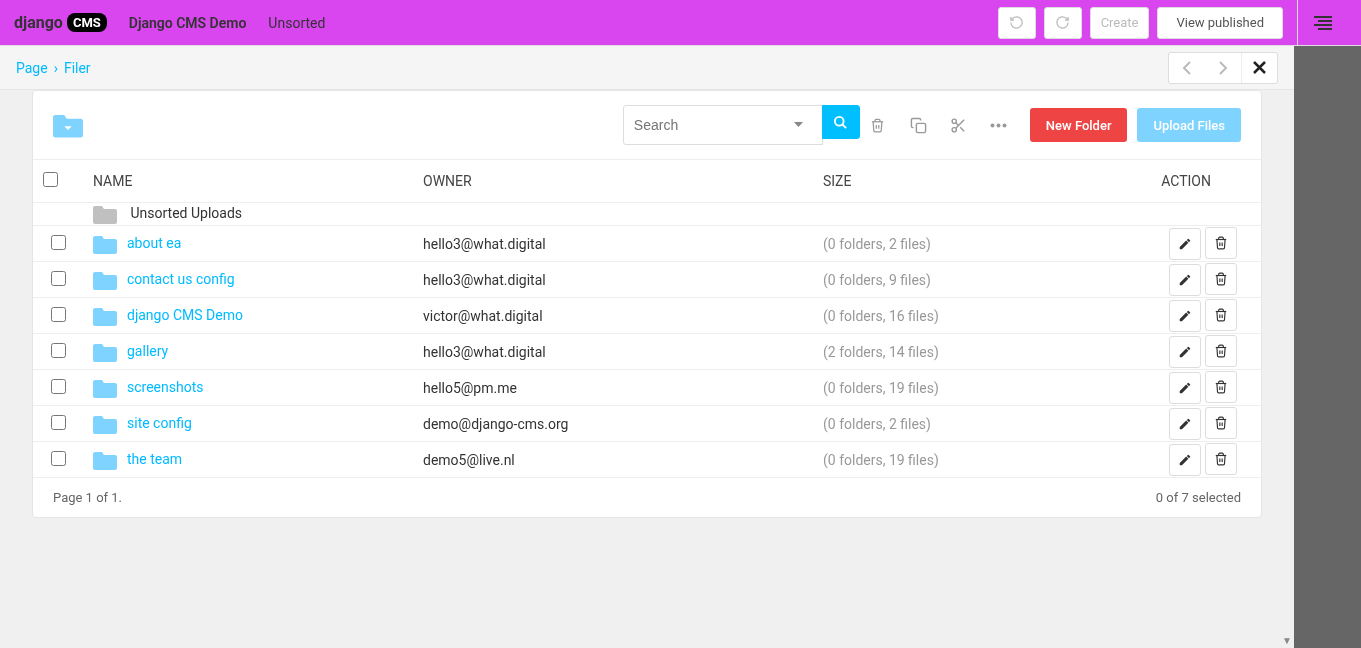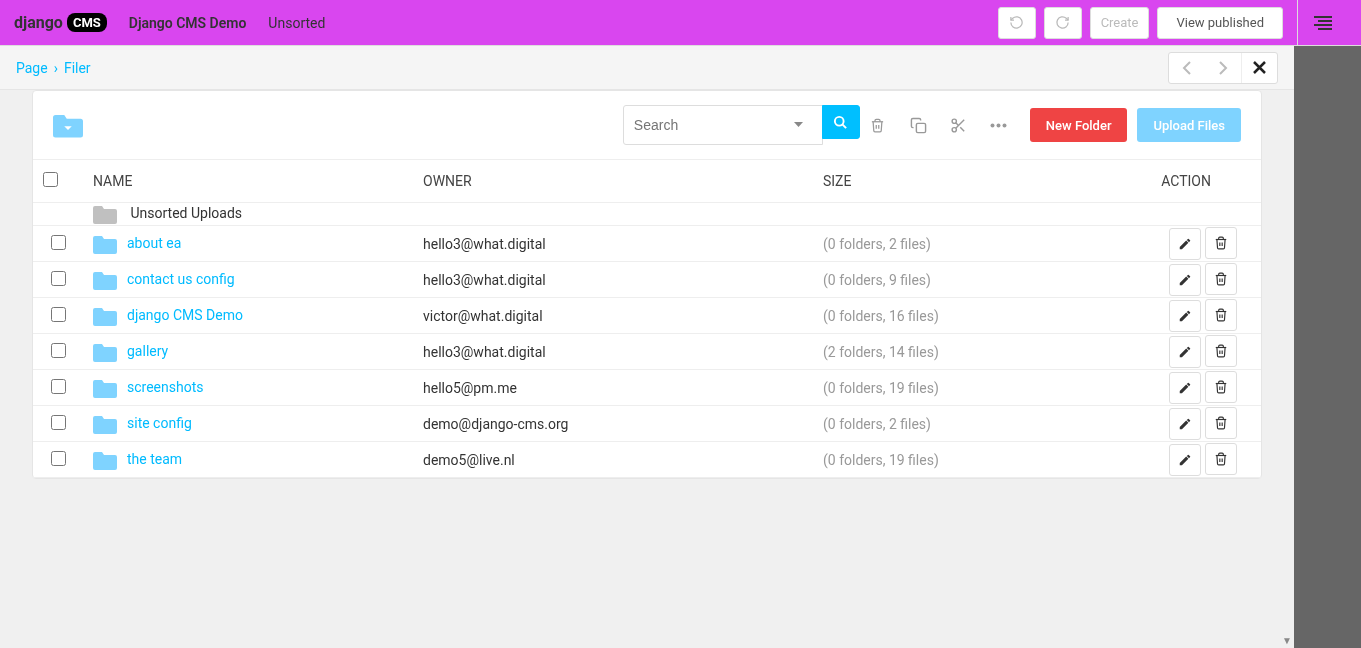--- a/index.html
+++ b/index.html
@@ -392,17 +392,21 @@
                     <path d="M19 6l-1 14a2 2 0 0 1-2 2H8a2 2 0 0 1-2-2L5 6"></path>
                     <path d="M10 11v6M14 11v6"></path>
                     <path d="M8 6V4a2 2 0 0 1 2-2h4a2 2 0 0 1 2 2v2"></path>
                   </svg>
                 </span>
               </span></td>
           </tr>
         </tbody>
     </table>
 
+    <div class="panel-footer">
+      <span>Page 1 of 1.</span>
+      <span class="right">0 of 7 selected</span>
+    </div>
 
   </div>
 </div>
 
 <span class="scroll-arrow">▼</span>
 
 </body></html>

